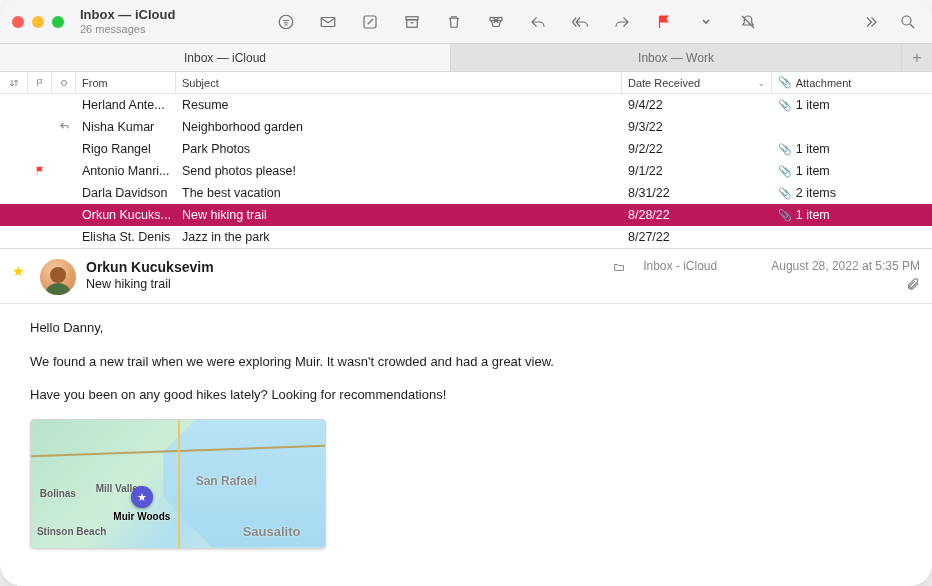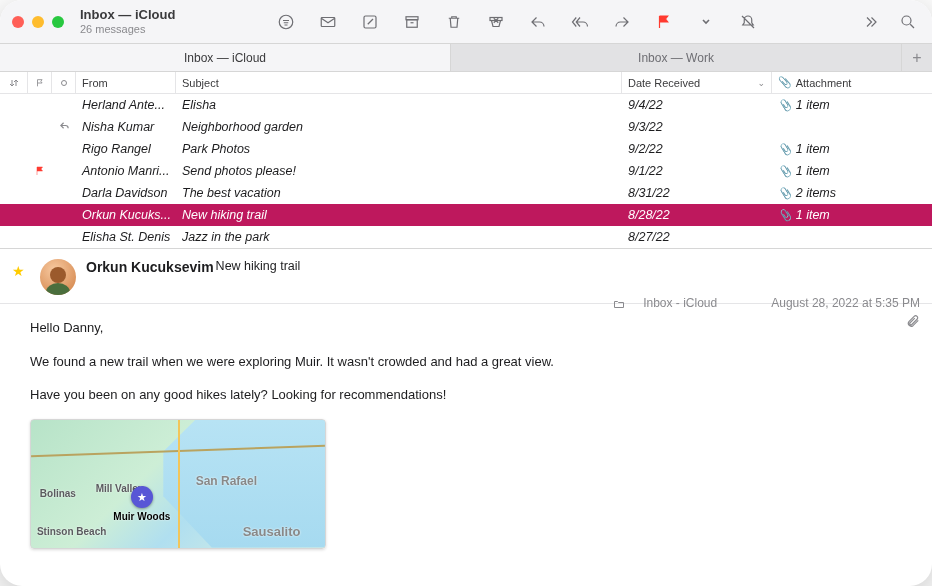--- a/index.html
+++ b/index.html
@@ -96,21 +96,21 @@
     
     .mlist { }
     .mrow {
       height: 22px;
       display: flex;
       align-items: center;
       font-size: 12.5px;
       color: #1d1d1f;
     }
     .mrow.selected { background: #be185d; color: #fff; }
-    .mc { padding: 0 6px; height:100%; display:flex; align-items:center; overflow:hidden; white-space:nowrap; text-overflow:ellipsis;font-style:italic; }
+    .mc { padding: 0 6px; height:100%; display:flex; align-items:center; overflow:hidden; white-space:nowrap; text-overflow:ellipsis; }
     .mc.sort { width: 28px; }
     .mc.flag { width: 24px; justify-content:center; }
     .mc.dot  { width: 24px; justify-content:center; }
     .mc.from { width: 100px; }
     .mc.subject { flex: 1; }
     .mc.date { width: 150px; }
     .mc.att { width: 160px; gap:4px; }
     .flag-icon { width:12px; height:12px; }
     .reply-icon { color:#8a8a8e; }
     .clip { font-size:11px; color:#6e6e73; }
@@ -122,27 +122,27 @@
       padding: 10px 12px 8px 12px;
       display: flex;
       gap: 10px;
       border-bottom: 1px solid #e5e5e7;
       position: relative;
     }
     .star { width:18px; color:#ffcc00; font-size:14px; margin-top:4px; }
     .avatar { width:36px; height:36px; border-radius:50%; background: radial-gradient(circle at 40% 30%, #f7c9a0, #d07e42); flex-shrink:0; position:relative; overflow:hidden;}
     .avatar::after{content:"";position:absolute;left:10px;top:8px;width:16px;height:16px;border-radius:50%;background:#9b5a2c;}
     .avatar::before{content:"";position:absolute;left:6px;bottom:-6px;width:24px;height:18px;border-radius:50% 50% 0 0;background:#4a6e3d;}
-    .dh-main { flex:1; display:flex; flex-direction:row; gap:2px; }
+    .dh-main { flex:1; display:flex; flex-direction:column; gap:2px; }
     .dh-from { font-weight:700; font-size:14px; }
     .dh-subject { font-size:12.5px; color:#1d1d1f; }
     .dh-to { font-size:12px; color:#6e6e73; }
     .dh-to .recip { color:#1d1d1f; }
     .dh-right { position:absolute; right:12px; top:10px; display:flex; flex-direction:column; align-items:flex-end; gap:4px; color:#8a8a8e; font-size:12px;}
-    .dh-folder { display:flex; gap:18px; align-items:flex-end;margin-top:37px; }
+    .dh-folder { display:flex; gap:18px; align-items:flex-end; }
     .dh-att-ic { color:#8a8a8e; }
     
     .body {
       padding: 14px 30px;
       font-size: 13px;
       line-height: 1.5;
       color: #1d1d1f;
       overflow:auto;
       flex:1;
     }
@@ -313,21 +313,21 @@
         <span>Attachment</span>
       </div>
   </div>
 
   <div class="mlist">
     <div class="mrow">
       <div class="mc sort"></div>
         <div class="mc flag"></div>
         <div class="mc dot"></div>
       <div class="mc from">Herland Ante...</div>
-      <div class="mc subject">Elisha</div>
+      <div class="mc subject">Resume</div>
       <div class="mc date">9/4/22</div>
       <div class="mc att">
           <span class="clip">📎</span>
           <span>1 item</span>
         </div>
     </div>
     <div class="mrow">
       <div class="mc sort"></div>
         <div class="mc flag"></div>
       <div class="mc dot">

